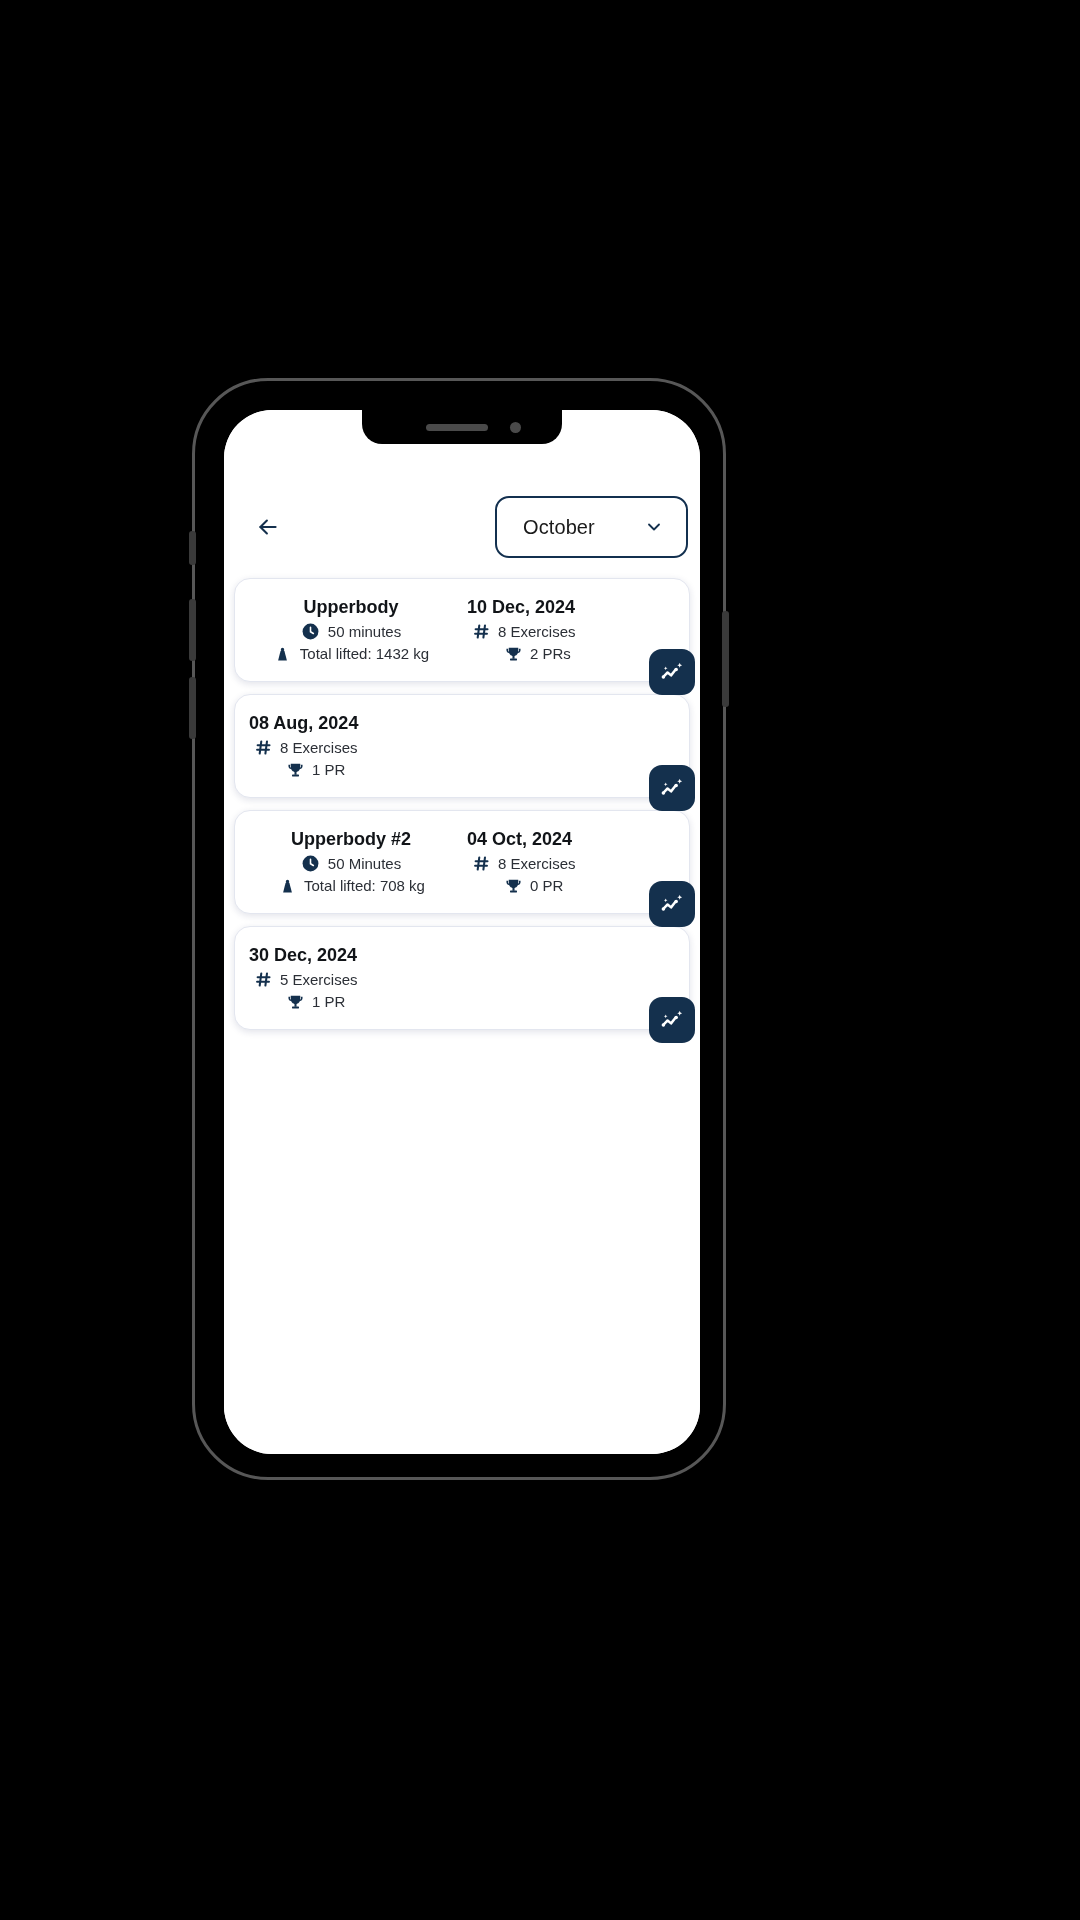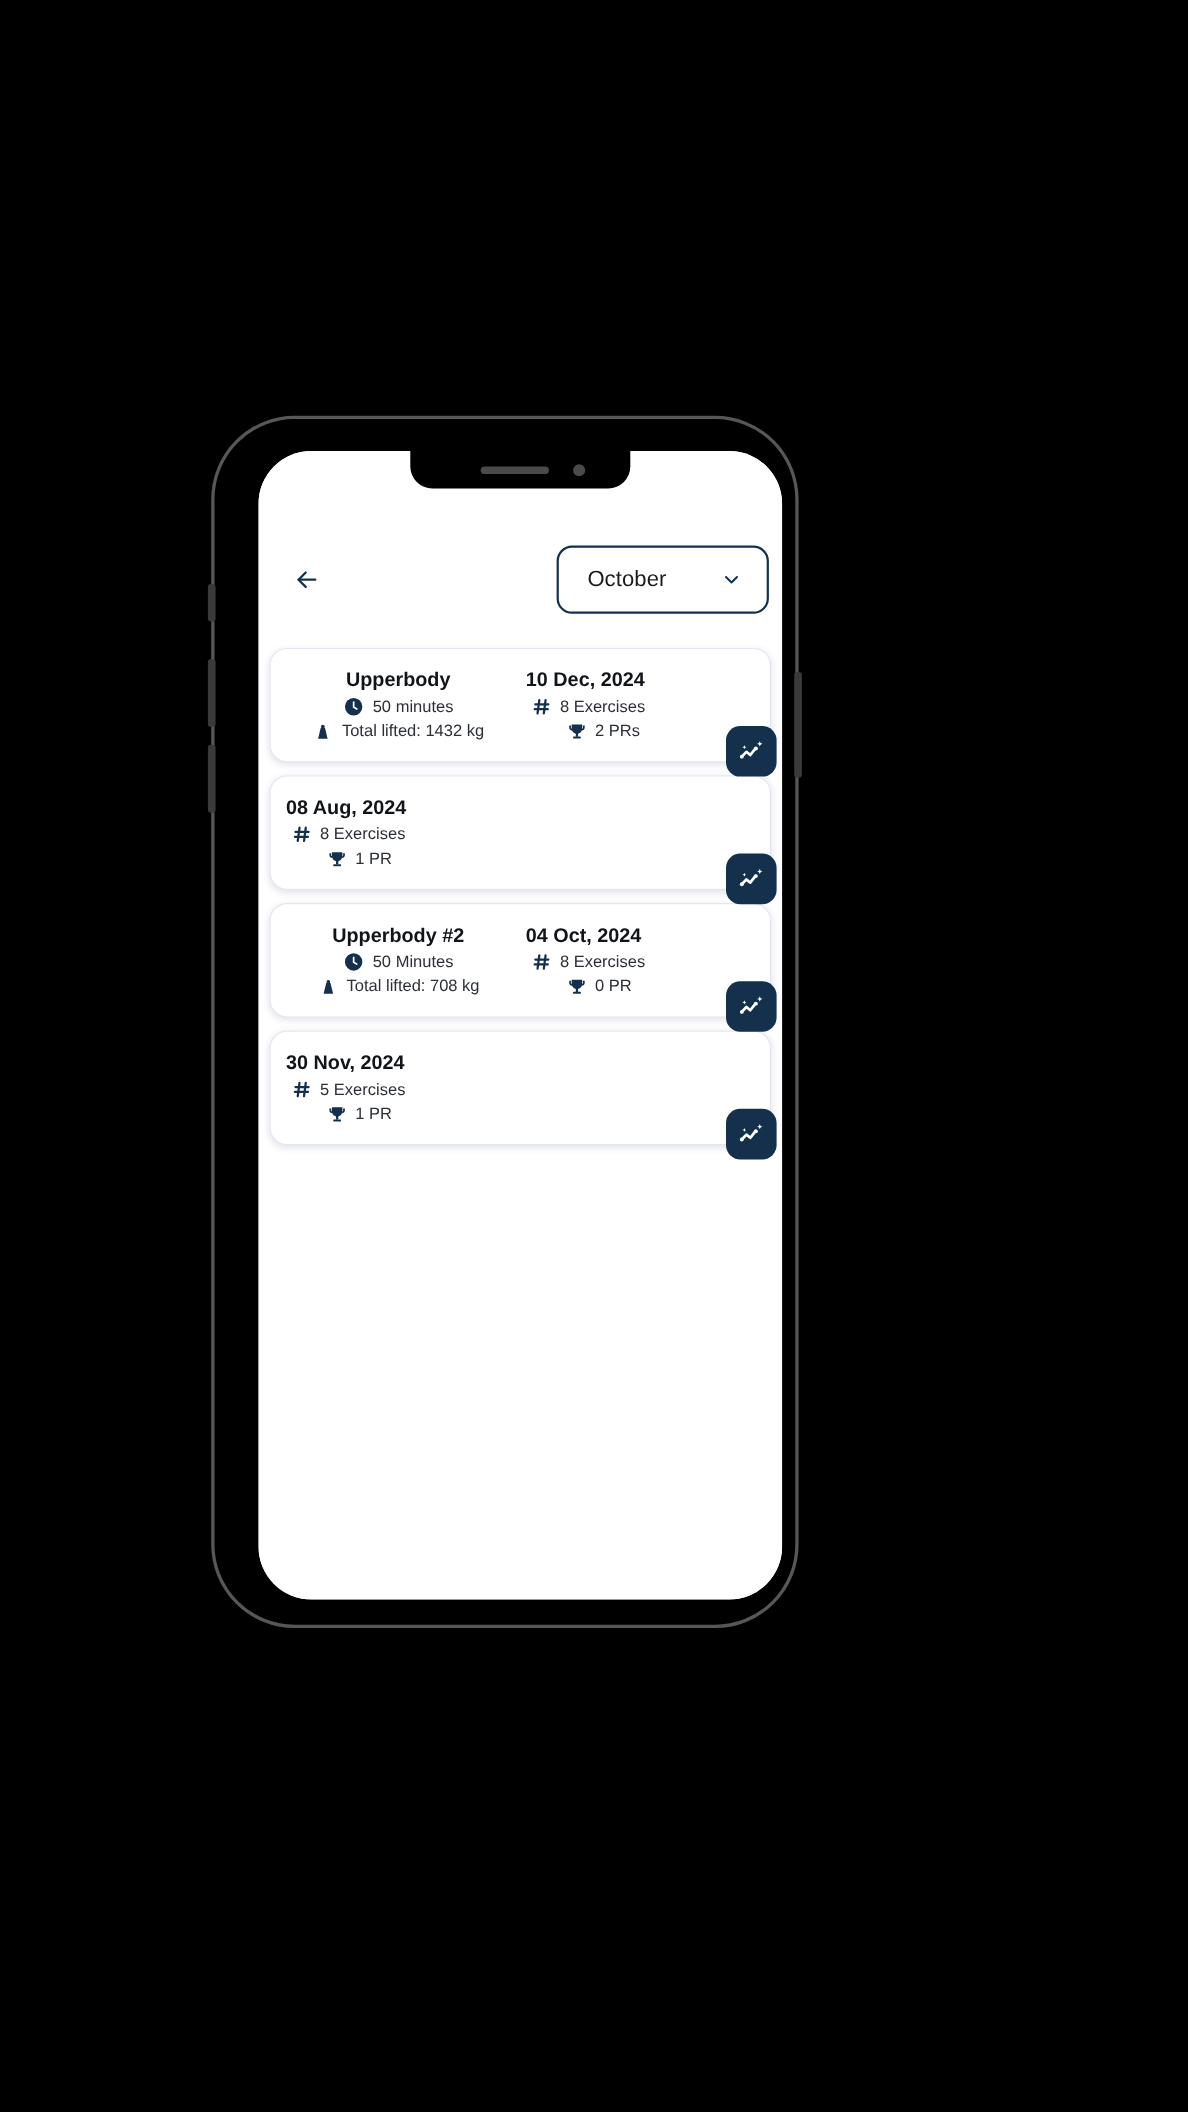--- a/index.html
+++ b/index.html
@@ -47,21 +47,21 @@
     border-radius: 3px;
   }
   .btn-silent { left: -6px; top: 150px; width: 7px; height: 34px; }
   .btn-volup  { left: -6px; top: 218px; width: 7px; height: 62px; }
   .btn-voldn  { left: -6px; top: 296px; width: 7px; height: 62px; }
   .btn-power  { right: -6px; top: 230px; width: 7px; height: 96px; }
 
   
   .screen {
     position: absolute;
-    left: 40px;
+    left: 29px;
     top: 29px;
     width: 476px;
     height: 1044px;
     border-radius: 48px;
     background: #ffffff;
     overflow: hidden;
   }
 
   .notch {
     position: absolute;
@@ -156,21 +156,20 @@
 
   .card {
     position: relative;
     height: 104px;
     margin-bottom: 12px;
     background: #ffffff;
     border: 1px solid #e3e6ef;
     border-radius: 16px;
     box-shadow: 0 2px 7px rgba(30,40,90,0.13);
     overflow: visible;
-    margin-top: 11px;
   }
 
   .card-grid {
     position: absolute;
     inset: 0;
     display: grid;
     grid-template-columns: 1fr 1fr;
     align-content: center;
     padding: 9px 18px 9px 0;
   }
@@ -432,21 +431,21 @@
                   <path d="M18.6 4.1l.6 1.5 1.5.6-1.5.6-.6 1.5-.6-1.5-1.5-.6 1.5-.6z" fill="#ffffff"></path>
                   <path d="M6.6 7.2l.45 1.15L8.2 8.8l-1.15.45L6.6 10.4l-.45-1.15L5 8.8l1.15-.45z" fill="#ffffff"></path>
                 </svg>
               </span>
             </div>
           </div>
 
           <div class="card">
             <div class="card-grid">
               <div class="col col-right">
-                <div class="w-date">30 Nov, 2024</div>
+                <div class="w-date">30 Dec, 2024</div>
                 <div class="row r-exercises">
                   <span class="ico">
                     <svg width="19" height="19" viewBox="0 0 24 24" stroke="#14304d" stroke-width="2.6" stroke-linecap="round" fill="none">
                       <path d="M9.2 4.4L7.2 19.6M16.4 4.4l-2 15.2M4.6 9.2h15M3.9 14.8h15"></path>
                     </svg>
                   </span>
                   <span class="row-text">5 Exercises</span>
                 </div>
                 <div class="row r-prs">
                   <span class="ico">

